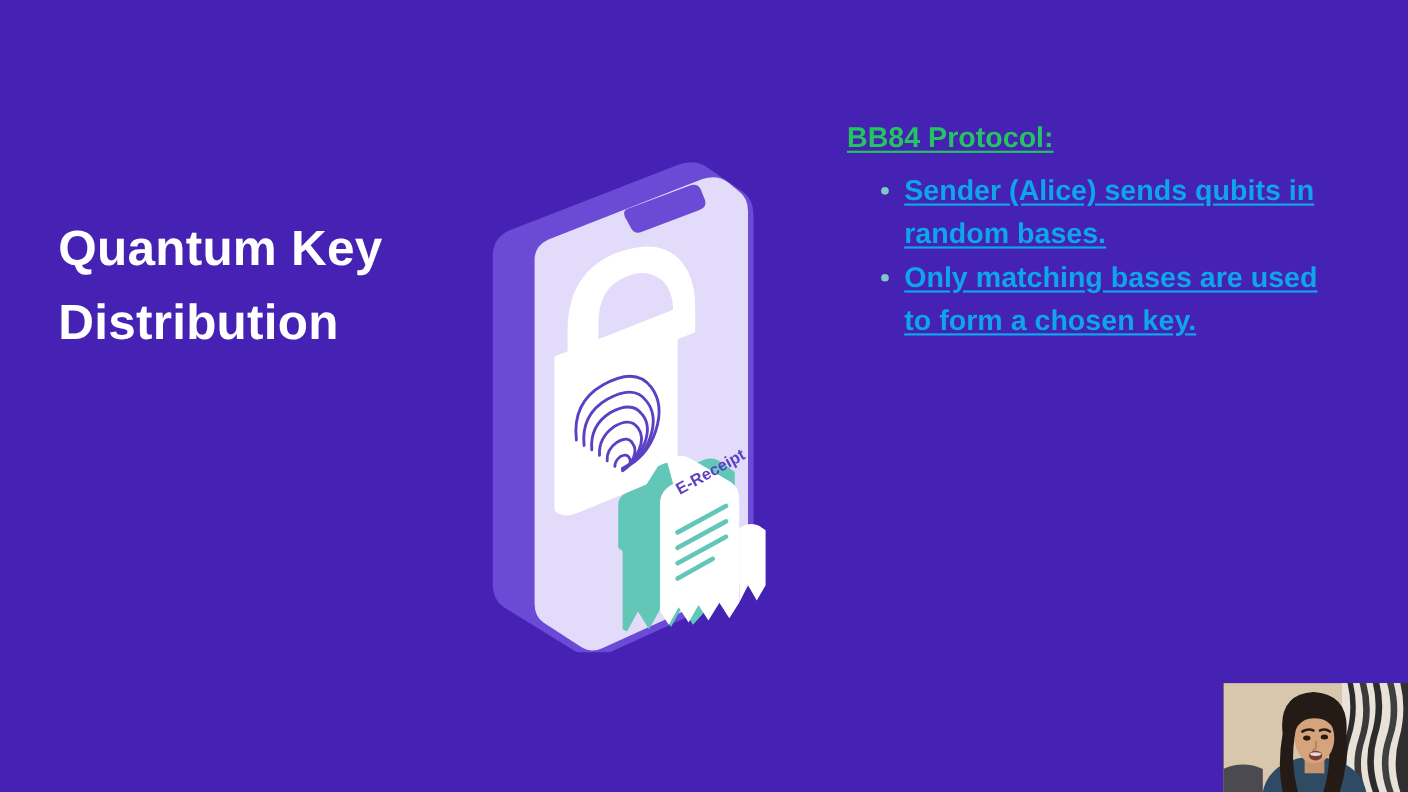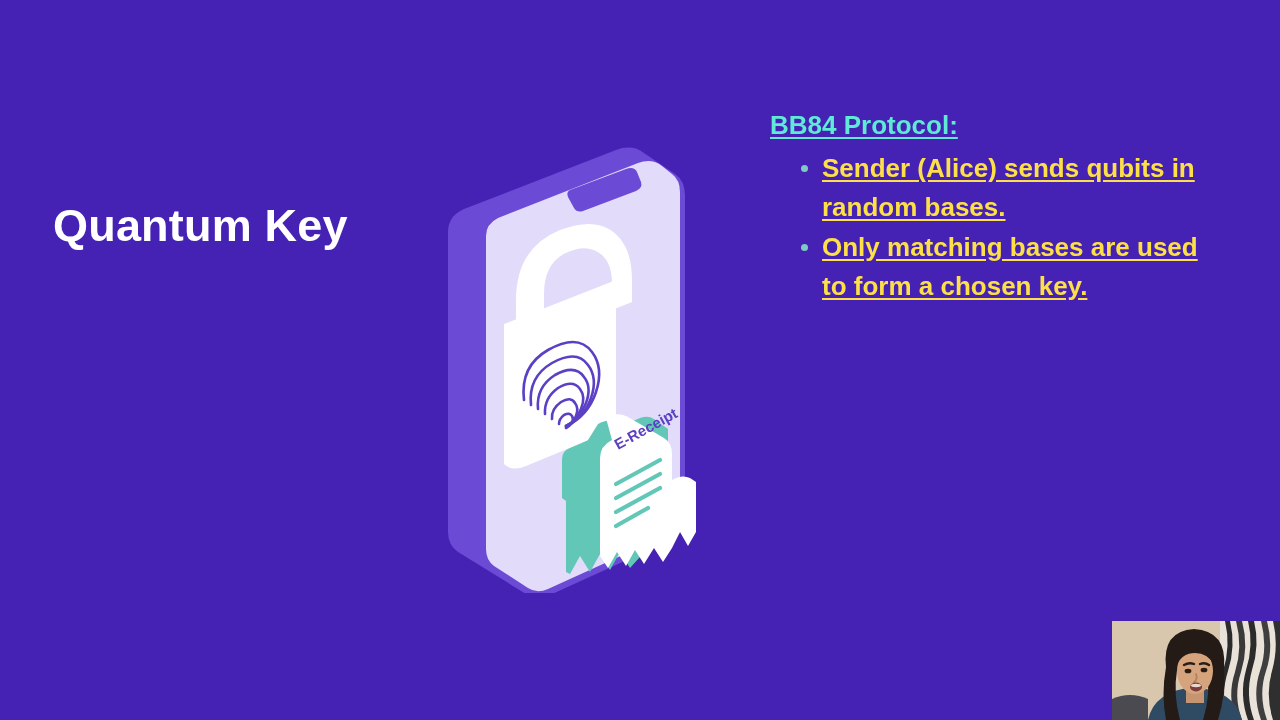--- a/index.html
+++ b/index.html
@@ -52,36 +52,36 @@
   #content-block {
     position: absolute;
     left: 770px;
     top: 106px;
     width: 450px;
   }
   #bb84-heading {
     font-size: 26px;
     line-height: 39px;
     font-weight: bold;
-    color: #5eead4;
+    color: #22c55e;
     text-decoration: underline;
     text-underline-offset: 3px;
-    margin-bottom: 4px;
+    margin-bottom: 9px;
   }
   ul#bullet-list {
     list-style: none;
     margin: 0;
     padding: 0 0 0 30px;
   }
   ul#bullet-list > li {
     position: relative;
     font-size: 26px;
     line-height: 39.3px;
     font-weight: bold;
-    color: #fde047;
+    color: #0ea5e9;
     padding-left: 22px;
     margin: 0;
   }
   ul#bullet-list > li .bullet-dot {
     position: absolute;
     left: 1px;
     top: 16px;
     width: 7px;
     height: 7px;
     border-radius: 50%;
@@ -104,20 +104,21 @@
   }
   #webcam svg { display: block; }
 </style>
 </head>
 <body>
 
 <div id="slide">
 
   <div id="title-block">
     <div class="title-line">Quantum Key</div>
+    <div class="title-line">Distribution</div>
   </div>
 
   <div id="illustration">
     <svg width="290" height="465" viewBox="0 0 290 465" xmlns="http://www.w3.org/2000/svg">
       <defs>
         <clipPath id="screenClip">
           <path d="M64 84 L204 28 L250 58 L250 398 L118 458 L64 424 Z"></path>
         </clipPath>
       </defs>
 

